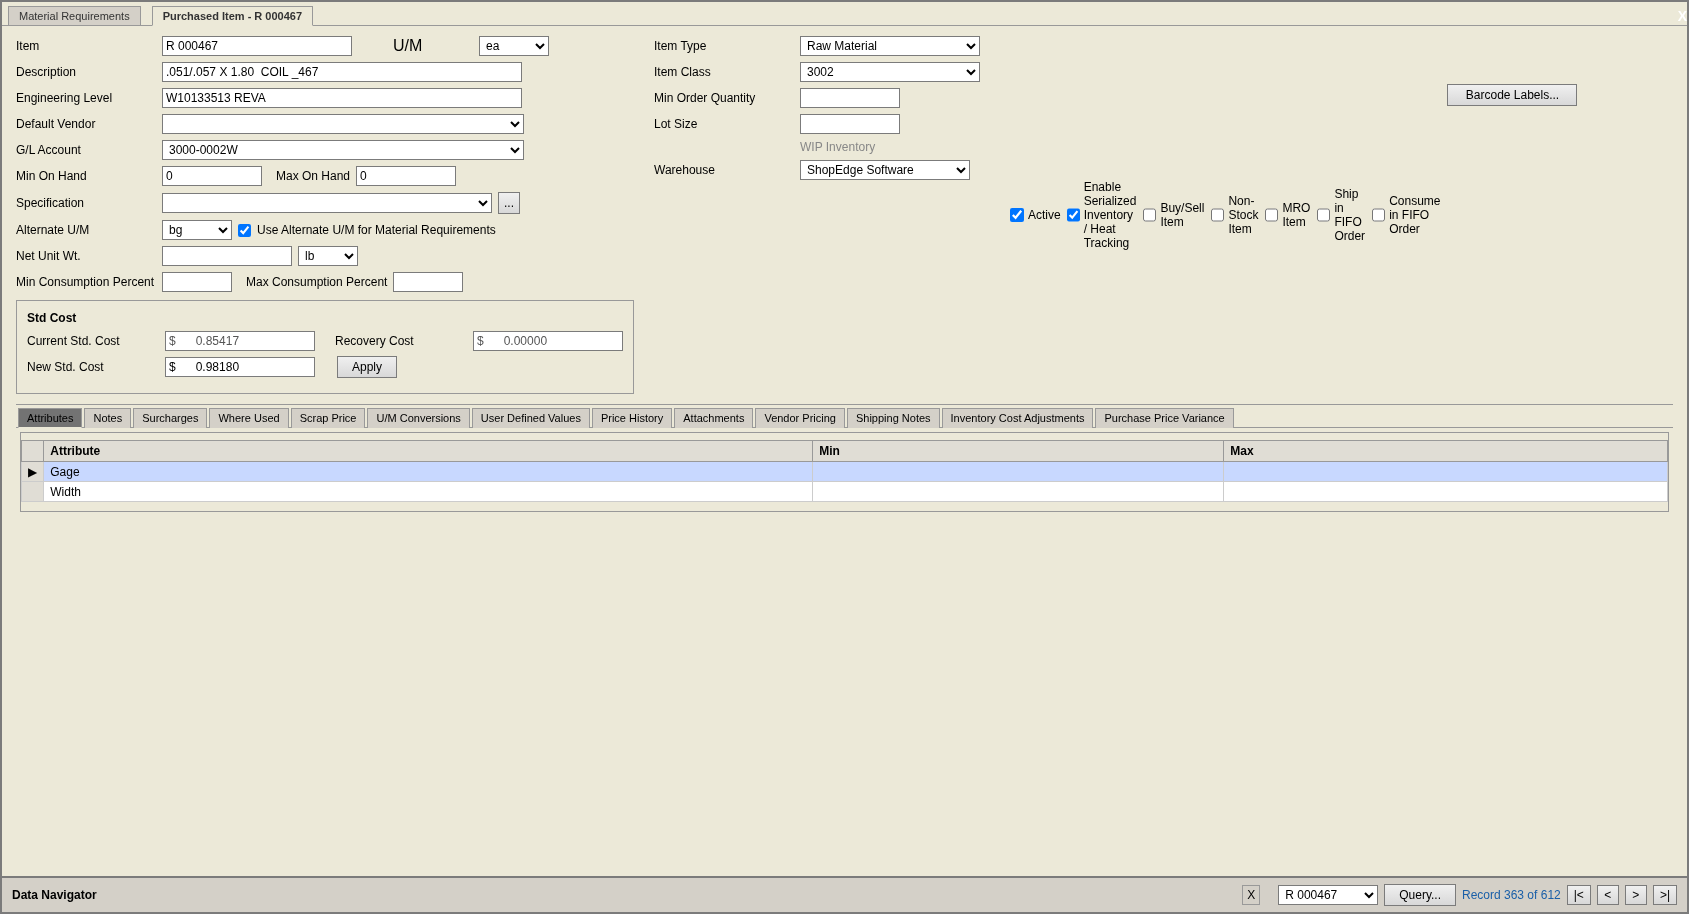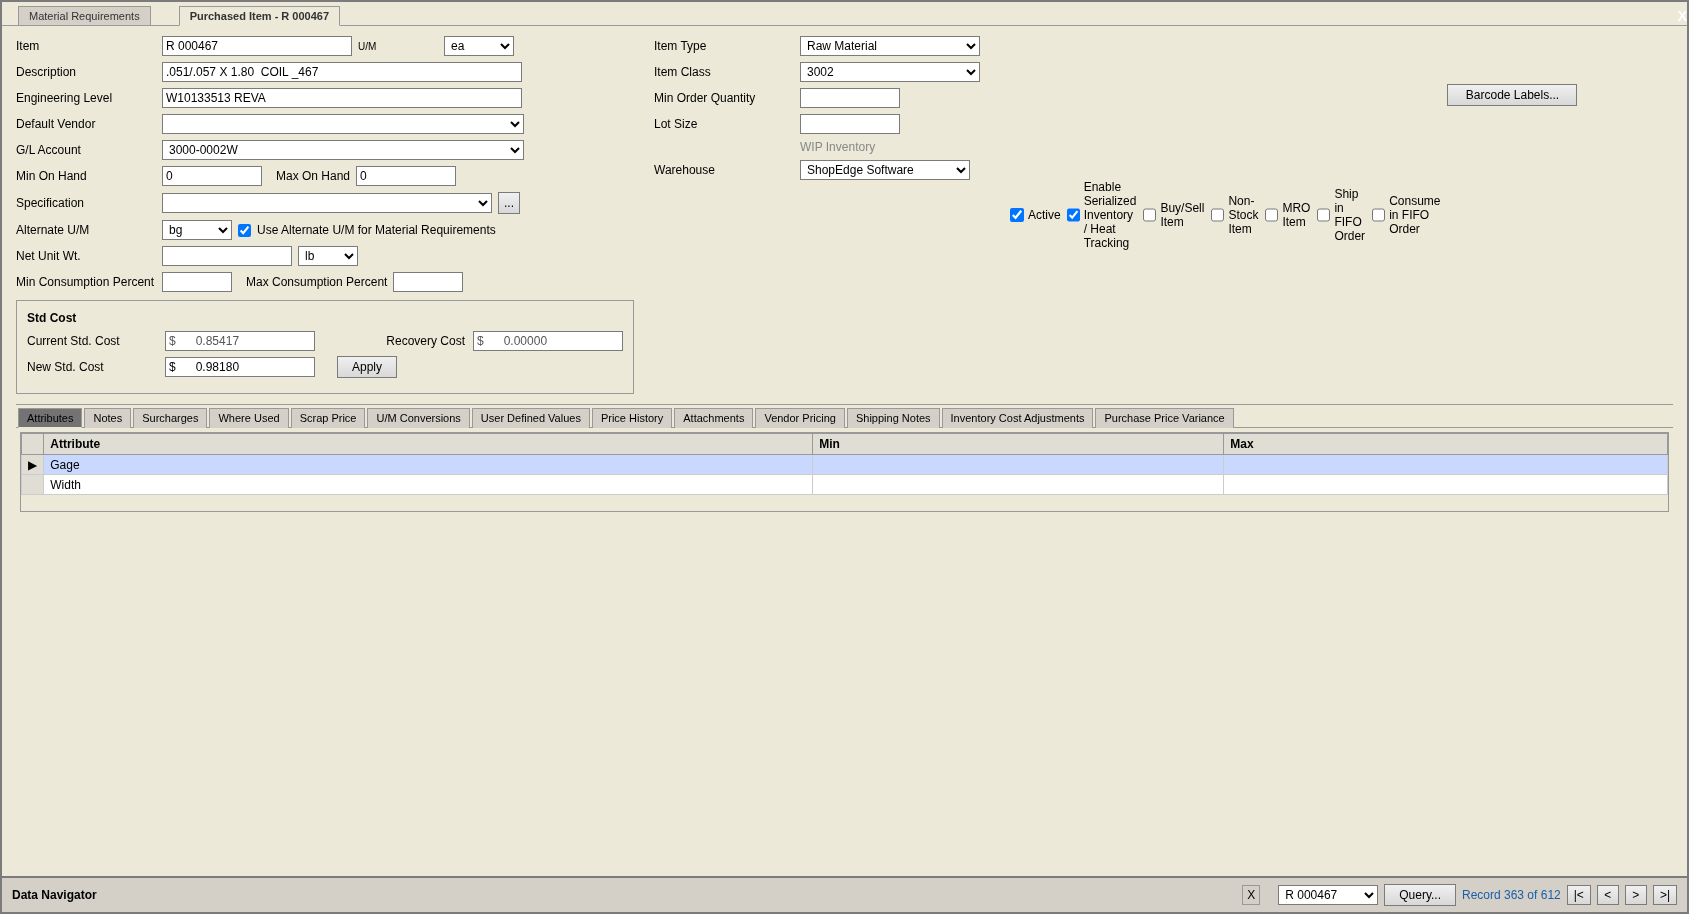--- a/index.html
+++ b/index.html
@@ -1,29 +1,29 @@
 <!DOCTYPE html>
 <html><head>
   <meta charset="utf-8">
   <style>
     * { box-sizing: border-box; margin: 0; padding: 0; font-family: Arial, sans-serif; font-size: 12px; }
     body { background: #d4d0c8; width: 1689px; min-height: 914px; }
     
     .window { background: #ece9d8; border: 2px solid #7b7b7b; width: 100%; min-height: 914px; display: flex; flex-direction: column; }
     .title-bar-close { color: white; font-weight: bold; cursor: pointer; background: none; border: none; font-size: 14px; }
 
-    .tab-bar { display: flex; background: #ece9d8; border-bottom: 1px solid #999; padding-top: 4px; padding-left: 16px; gap: 4px; align-items: center; }
+    .tab-bar { display: flex; background: #ece9d8; border-bottom: 1px solid #999; padding-top: 4px; padding-left: 6px; gap: 11px; align-items: center; }
     .tab { padding: 3px 10px; background: #d4d0c8; border: 1px solid #999; border-bottom: none; cursor: pointer; font-size: 11px; color: #333; }
-    .tab.active { background: #ece9d8; border-bottom: 1px solid #ece9d8; font-weight: bold; margin-bottom: -1px; z-index: 1; margin-left: 24px; }
+    .tab.active { background: #ece9d8; border-bottom: 1px solid #ece9d8; font-weight: bold; margin-bottom: -1px; z-index: 1; }
 
     .main-content { padding: 10px 14px; flex: 1; }
 
     .form-row { display: flex; align-items: center; margin-bottom: 6px; gap: 6px; }
     .form-label { min-width: 140px; text-align: left; font-size: 12px; color: #000; }
-    .form-label-sm { min-width: 80px; font-size: 10px; }
+    .form-label-sm { min-width: 80px; font-size: 16px; margin-left: 35px; }
     
     input[type="text"] { border: 1px solid #7b7b7b; background: white; height: 20px; font-size: 12px; padding: 1px 3px; }
     input[type="text"]:disabled, input[type="text"].readonly { background: #ece9d8; color: #555; }
     select { border: 1px solid #7b7b7b; background: white; height: 20px; font-size: 12px; padding: 1px 2px; }
     .input-xl { width: 450px; }
     .input-item { width: 190px; background: #c8d8ff; }
     
     .checkbox-row { display: flex; align-items: center; gap: 4px; }
     .checkbox-row input[type="checkbox"] { width: 14px; height: 14px; }
     .checkbox-row label { font-size: 12px; }
@@ -42,21 +42,21 @@
     .cost-input { width: 150px; border: 1px solid #7b7b7b; background: #ece9d8; height: 20px; padding: 1px 3px; font-size: 12px; color: #555; }
     .cost-input-edit { width: 150px; border: 1px solid #7b7b7b; background: white; height: 20px; padding: 1px 3px; font-size: 12px; }
 
     .wip-label { color: #888; font-size: 12px; }
 
     .tabs-section { border-top: 1px solid #999; margin-top: 10px; }
     .bottom-tabs { display: flex; flex-wrap: wrap; background: #ece9d8; border-bottom: 1px solid #999; padding-top: 3px; padding-left: 2px; gap: 0; }
     .bottom-tab { padding: 3px 8px; background: #d4d0c8; border: 1px solid #999; border-bottom: none; cursor: pointer; font-size: 11px; margin-right: 2px; margin-bottom: -1px; }
     .bottom-tab.active { background: #737373; border-bottom: 1px solid #ece9d8; z-index: 1; }
 
-    .attributes-table { width: 100%; border-collapse: collapse; margin-top: 0; }
+    .attributes-table { width: 100%; border-collapse: collapse; margin-top: 7px; }
     .attributes-table th { background: #e0ddd5; border: 1px solid #999; padding: 3px 6px; text-align: left; font-size: 12px; }
     .attributes-table td { border: 1px solid #ccc; padding: 2px 6px; height: 20px; font-size: 12px; background: white; }
     .attributes-table tr.selected td { background: #c8d8ff; }
     .row-arrow { width: 12px; background: #e0ddd5 !important; text-align: center; }
 
     .table-wrapper { border: 1px solid #999; min-height: 80px; }
 
     .data-navigator { background: #d4d0c8; border-top: 2px solid #7b7b7b; padding: 6px 10px; display: flex; align-items: center; gap: 8px; margin-top: auto; }
     .nav-title { font-weight: bold; font-size: 12px; flex: 1; }
     .nav-close { cursor: pointer; font-size: 12px; border: 1px solid #999; background: #d4d0c8; padding: 2px 4px; }
@@ -144,21 +144,21 @@
           <input type="text" style="width: 70px;">
           <span style="margin-left:8px;">Max Consumption Percent</span>
           <input type="text" style="width: 70px;">
         </div>
 
         <div class="std-cost-box">
           <div class="section-title">Std Cost</div>
           <div class="cost-row">
             <span class="cost-label">Current Std. Cost</span>
             <input type="text" class="cost-input" readonly="" value="$      0.85417" style="">
-            <span class="cost-label" style="margin-left:12px;text-align:right;">Recovery Cost</span>
+            <span class="cost-label" style="margin-left:12px;">Recovery Cost</span>
             <input type="text" class="cost-input" value="$      0.00000" style="">
           </div>
           <div class="cost-row">
             <span class="cost-label">New Std. Cost</span>
             <input type="text" class="cost-input-edit" value="$      0.98180" style="">
             <button class="btn" style="margin-left:14px;">Apply</button>
           </div>
         </div>
       </div>
 

